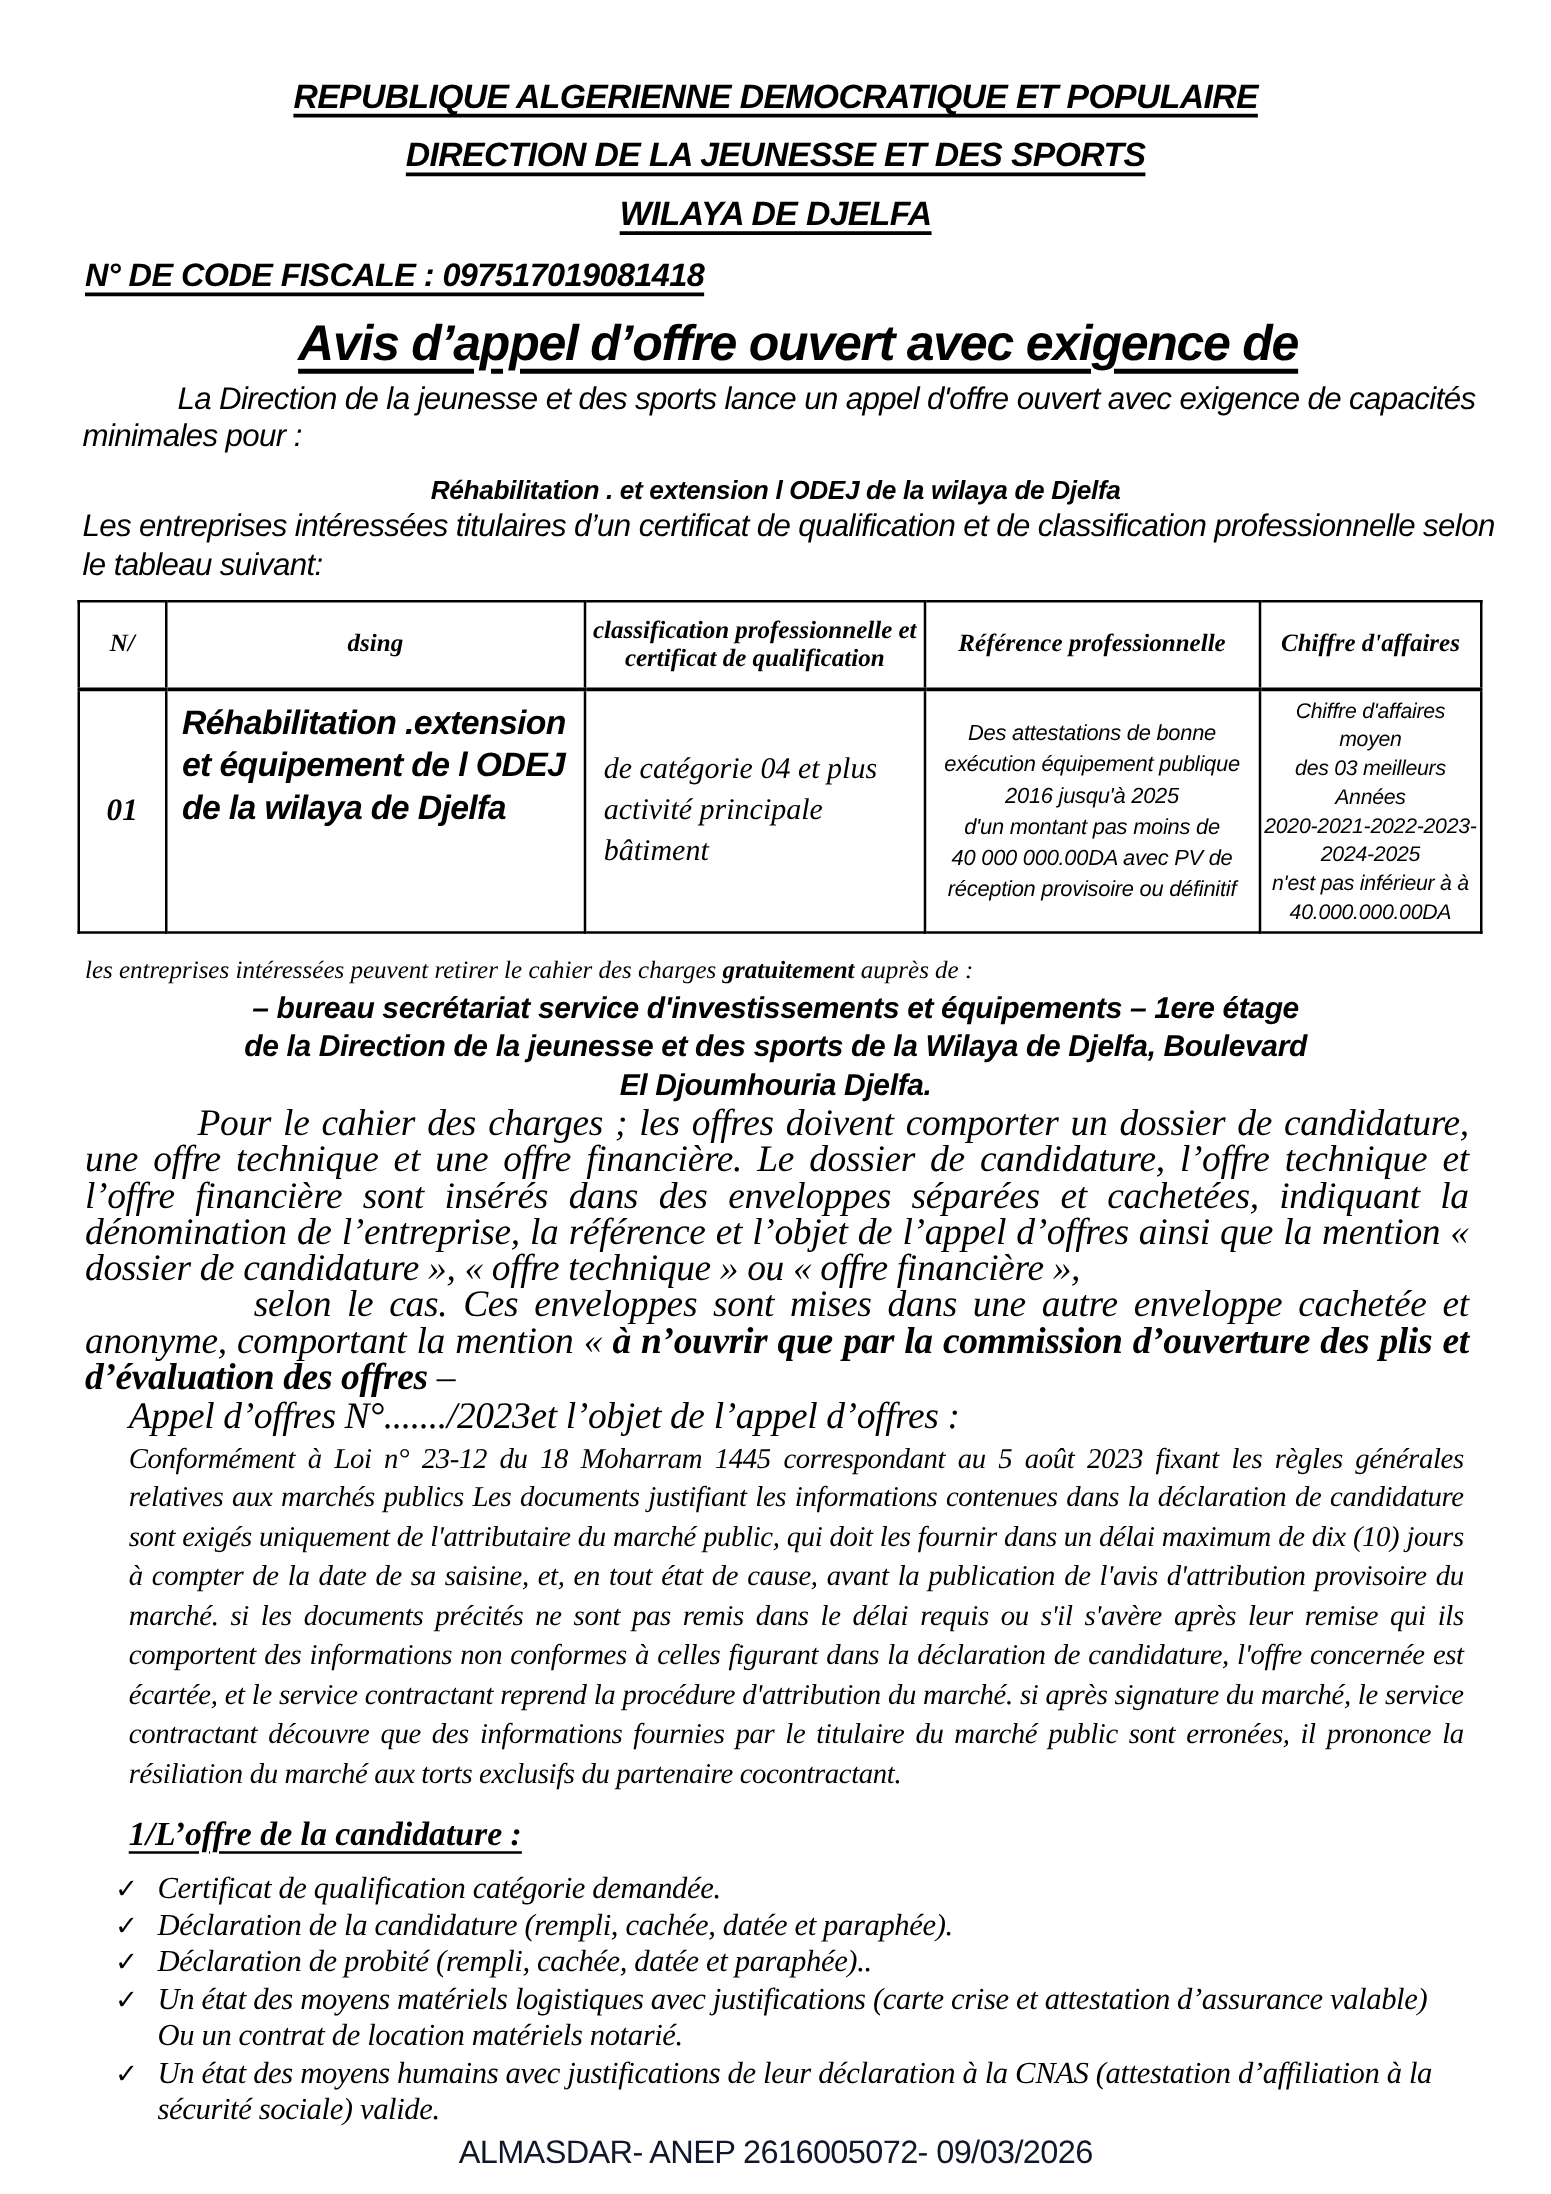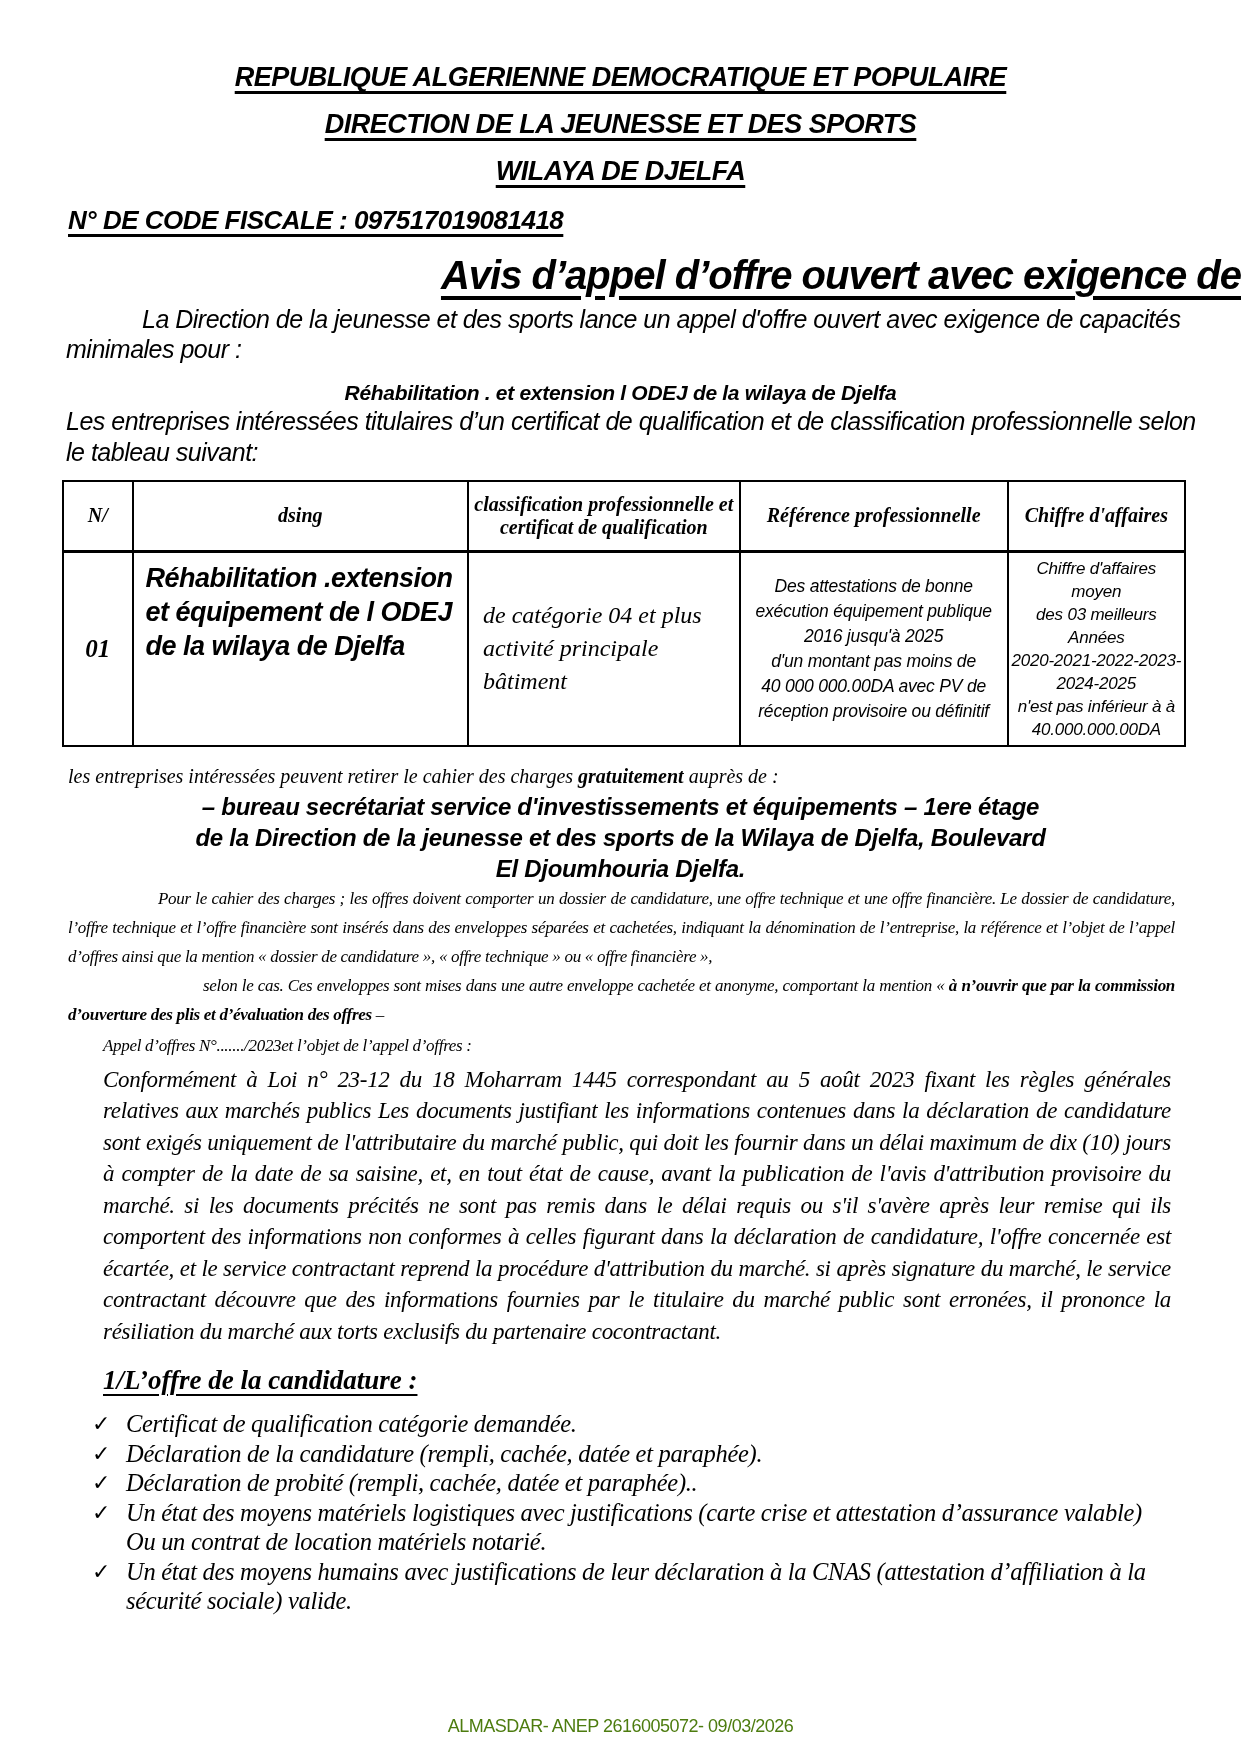--- a/index.html
+++ b/index.html
@@ -27,21 +27,21 @@
     letter-spacing: -0.5px;
   }
   .fiscal-line {
     margin: 10px 0 0 68px;
     font-family: "Liberation Sans", sans-serif;
     font-weight: bold; font-style: italic;
     font-size: 26px; letter-spacing: -0.5px;
   }
   .main-title {
     margin-top: 14px;
-    text-align: right;
+    text-align: center;
     font-family: "Liberation Sans", sans-serif;
     font-weight: bold; font-style: italic;
     font-size: 40px; line-height: 50px;
     letter-spacing: -1px;
     margin-left: 36px;
   }
   .intro-para {
     margin: 4px 58px 15px 66px;
     font-family: "Liberation Sans", sans-serif;
     font-style: italic;
@@ -125,21 +125,21 @@
   .address-block {
     text-align: center;
     font-family: "Liberation Sans", sans-serif;
     font-weight: bold; font-style: italic;
     font-size: 24px; line-height: 31px;
     letter-spacing: -0.3px;
   }
   .body-para {
     margin: 0 66px 0 68px;
     font-style: italic;
-    font-size: 17px; line-height: 29px;
+    font-size: 30px; line-height: 29px;
     letter-spacing: -0.3px;
     text-align: justify;
   }
   .body-para b { font-weight: bold; }
   .p1 { text-indent: 90px; }
   .p2 { text-indent: 135px; }
   .p3 { margin-left: 103px; text-align: left; line-height: 33px; }
   .p4 {
     margin: 2px 70px 0 103px;
     font-size: 23px; line-height: 31.5px;
@@ -161,23 +161,23 @@
     flex: 0 0 34px;
     font-style: normal;
     font-size: 22px;
   }
   .footer-line {
     position: absolute;
     left: 0; right: 0;
     bottom: 18px;
     text-align: center;
     font-family: "Liberation Sans", sans-serif;
-    font-size: 18px;
-    letter-spacing: -0.5px;
-    color: #4d7c0f;
+    font-size: 26px;
+    letter-spacing: -0.5px;
+    color: #0f172a;
   }
 </style>
 </head>
 <body>
 
 <div class="page">
 
   <div class="header-block">
     <div class="header-line"><span class="u">REPUBLIQUE ALGERIENNE DEMOCRATIQUE ET POPULAIRE</span></div>
     <div class="header-line"><span class="u">DIRECTION DE LA JEUNESSE ET DES SPORTS</span></div>

